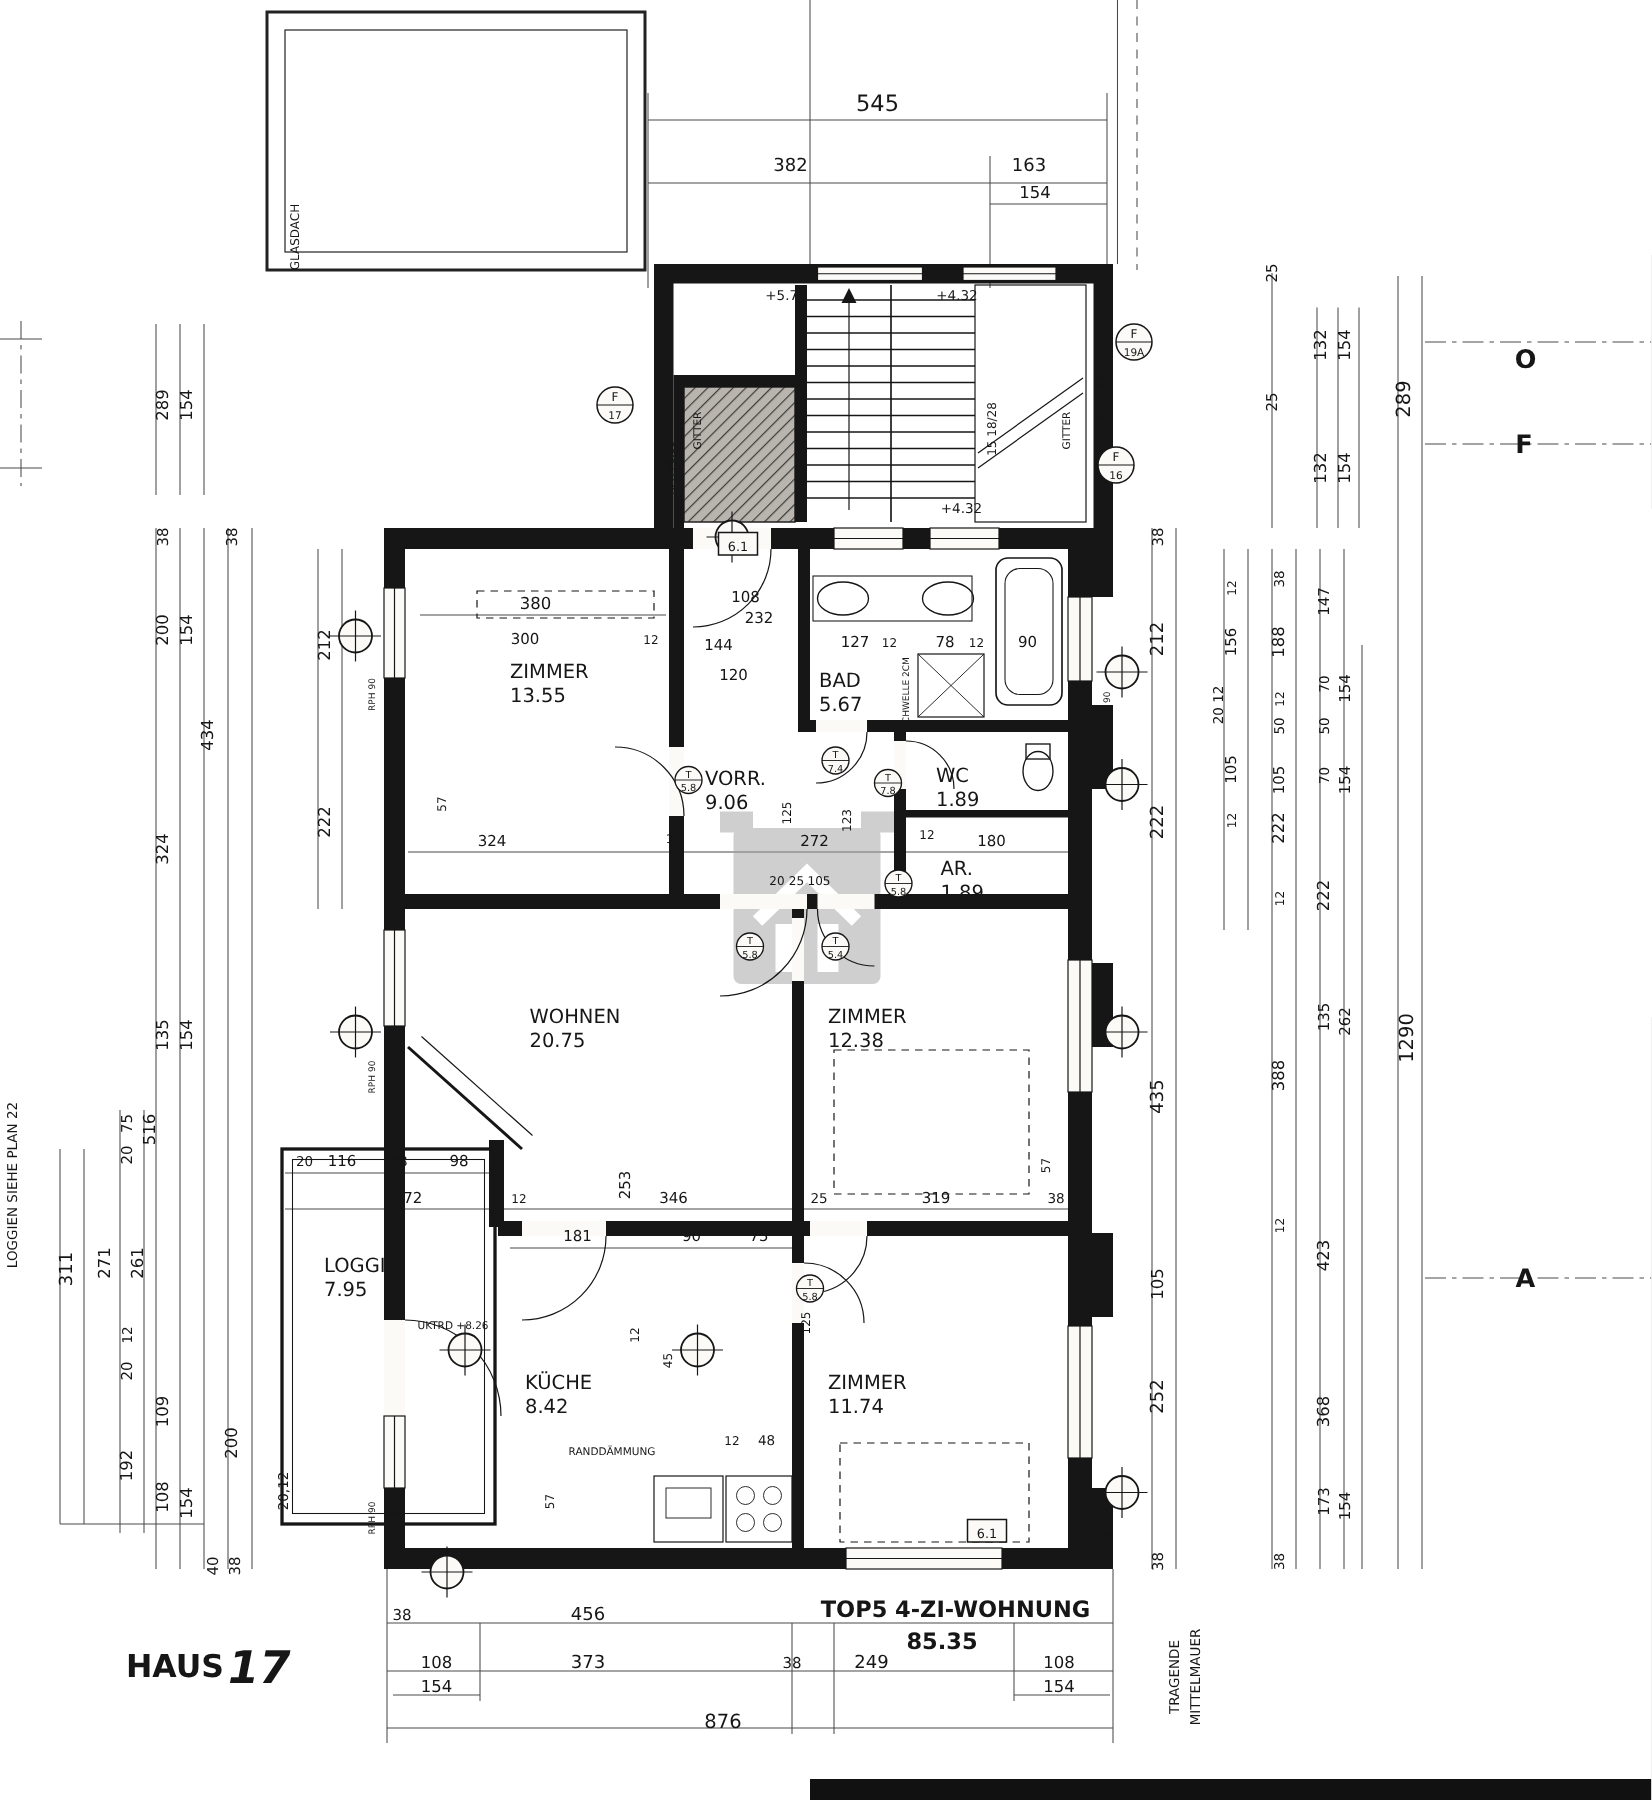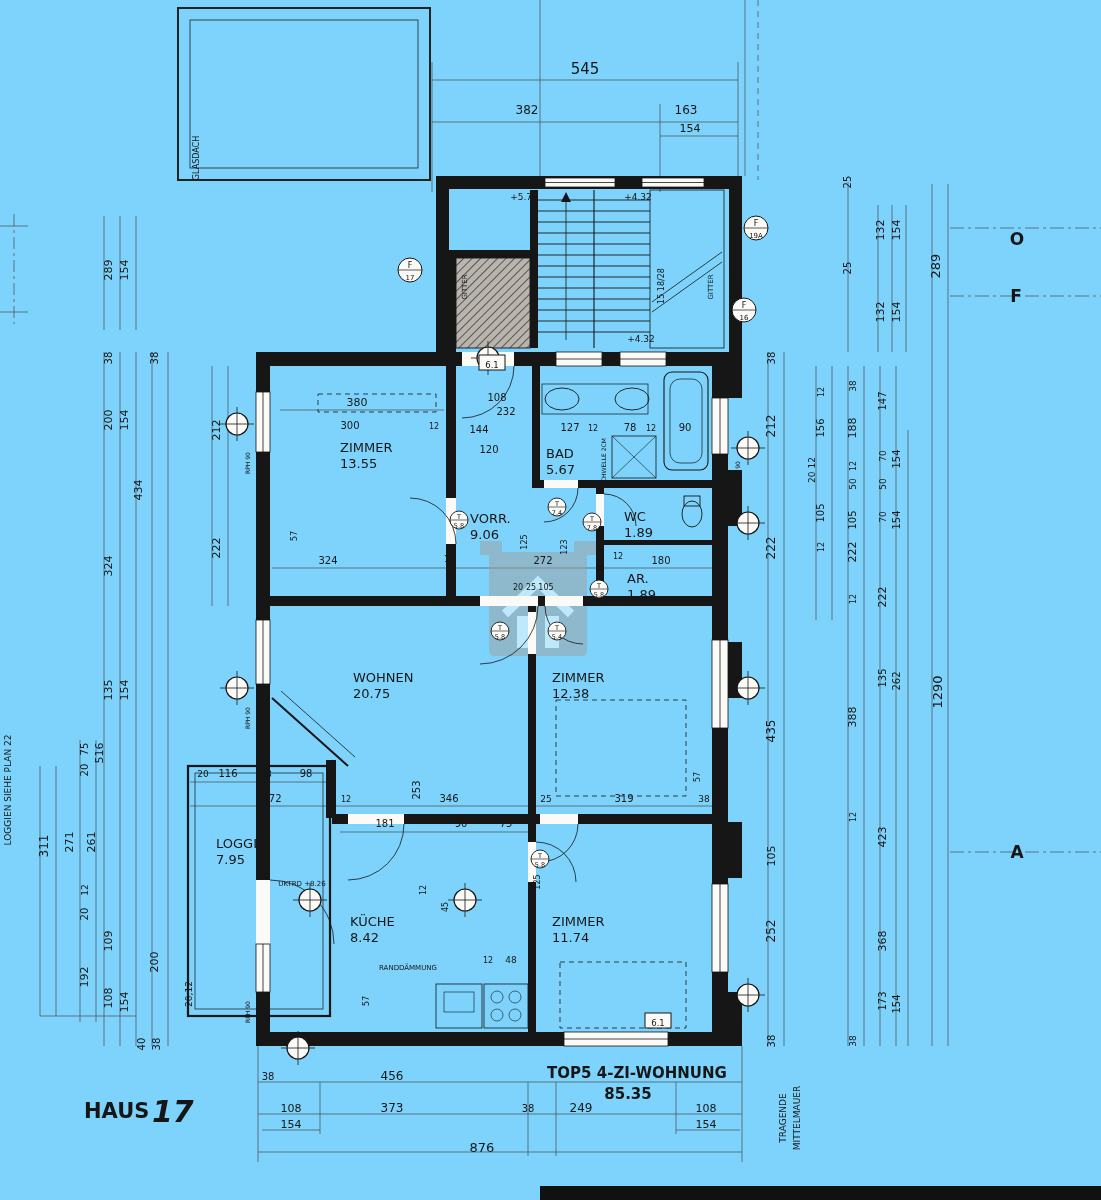--- a/index.html
+++ b/index.html
@@ -1,16 +1,16 @@
 <!DOCTYPE html>
 <html><head>
 <meta charset="utf-8">
 <style>
   html,body{margin:0;padding:0;background:#e8e8e8;}
-  .page{position:relative;width:1101px;height:1200px;background:#7dd3fc;overflow:hidden;
+  .page{position:relative;width:1101px;height:1200px;background:#ffffff;overflow:hidden;
         font-family:"DejaVu Sans", sans-serif;}
   svg{position:absolute;left:0;top:0;}
   text{fill:#161616;font-family:"DejaVu Sans", sans-serif;}
 </style>
 </head>
 <body>
 
 <div class="page">
 <svg id="plan" width="1101" height="1200" viewBox="0 0 1101 1200">
   <defs>

